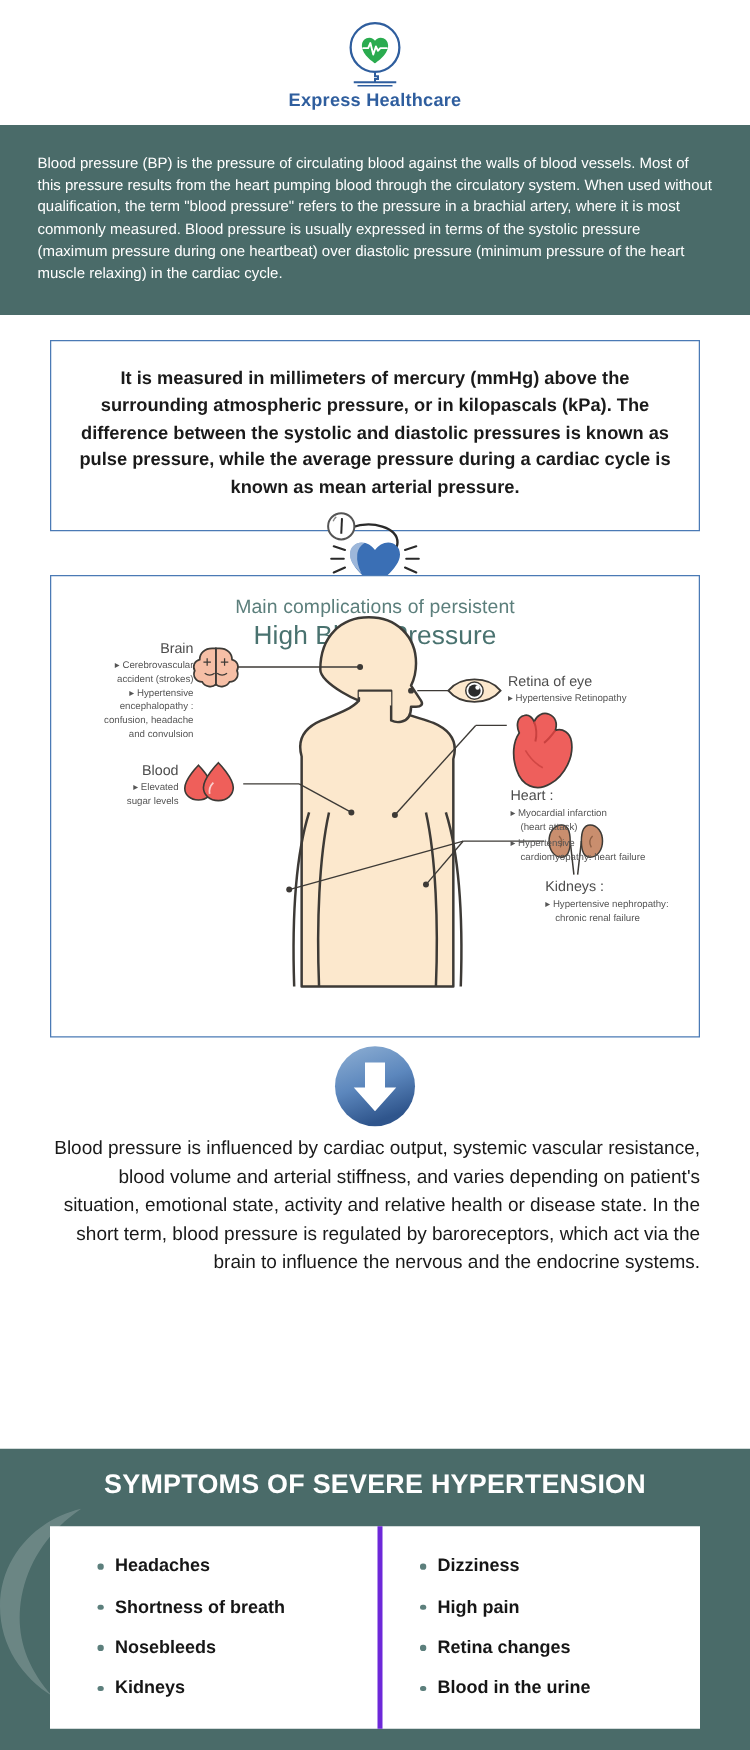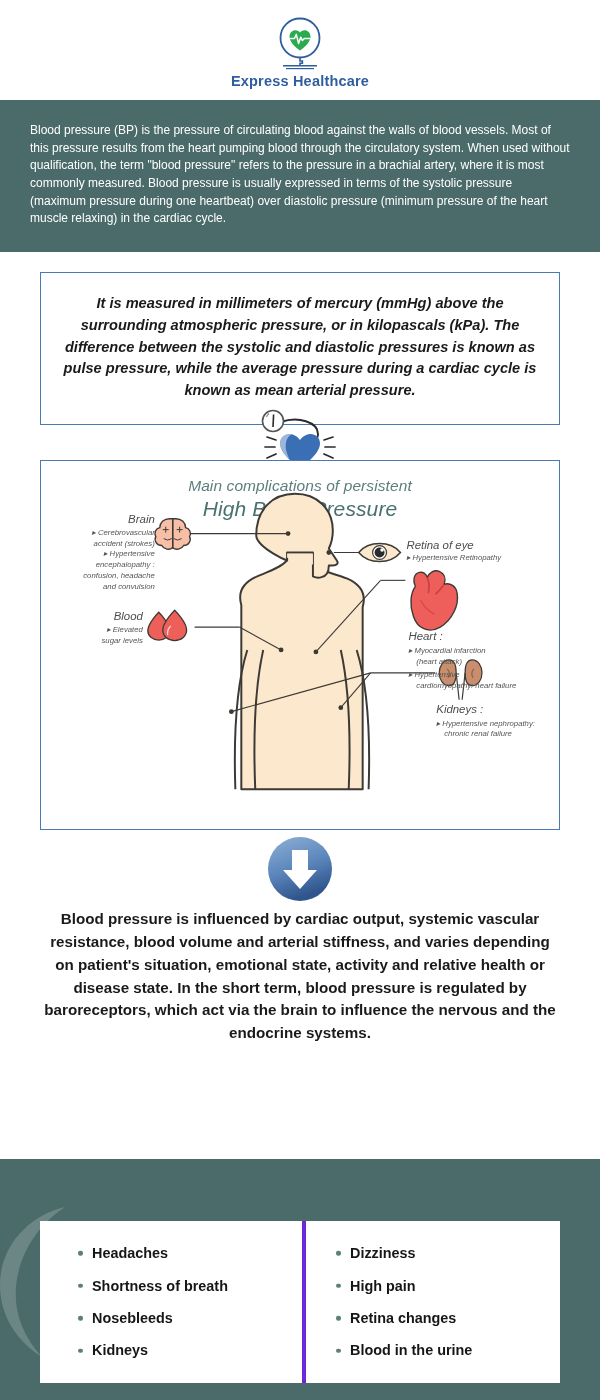--- a/index.html
+++ b/index.html
@@ -53,21 +53,20 @@
     text-align: left;
     font-weight: 500;
   }
 
   
   .section-gap { height: 20px; background:#fff; }
   .bordered-box {
     border: 1.5px solid #4a7ab5;
     background: #ffffff;
     box-sizing: border-box;
-    font-style: italic;
   }
   .measure-box {
     margin: 0 40px;
     padding: 20px 22px 22px 22px;
   }
   .measure-text {
     font-size: 14.6px;
     line-height: 1.5;
     text-align: center;
     color: #1a1a1a;
@@ -127,23 +126,23 @@
     background: #fff;
     margin-top: 2px;
   }
   .arrow-icon { width: 66px; height: 66px; display:block; }
 
   
   .para3 {
     padding: 2px 40px 0 40px;
     font-size: 15.2px;
     line-height: 1.5;
-    text-align: center;
+    text-align: right;
     color: #1a1a1a;
-    font-weight: 700;
+    font-weight: 400;
     box-sizing: border-box;
   }
 
   
   .symptoms-band {
     position: absolute;
     left: 0; right: 0;
     bottom: 0;
     height: 241px;
     background: #4a6b69;
@@ -419,20 +418,21 @@
 </div>
 
 <div class="para3">Blood pressure is influenced by cardiac output, systemic vascular resistance, blood volume and arterial stiffness, and varies depending on patient's situation, emotional state, activity and relative health or disease state. In the short term, blood pressure is regulated by baroreceptors, which act via the brain to influence the nervous and the endocrine systems.</div>
 
 <div class="symptoms-band">
   <svg class="watermark" viewBox="0 0 120 180">
     <path d="M95 20 C 60 28 30 58 30 98 C 30 130 48 155 72 170
              C 52 148 44 124 46 100 C 49 66 68 38 95 20 Z" fill="#ffffff"></path>
   </svg>
 
+  <div class="symptoms-title">SYMPTOMS OF SEVERE HYPERTENSION</div>
 
   <div class="symptoms-card">
     <div class="sym-col left">
       <div class="sym-item">Headaches</div>
       <div class="sym-item">Shortness of breath</div>
       <div class="sym-item">Nosebleeds</div>
       <div class="sym-item">Kidneys</div>
     </div>
     <div class="sym-col right">
       <div class="sym-item">Dizziness</div>

